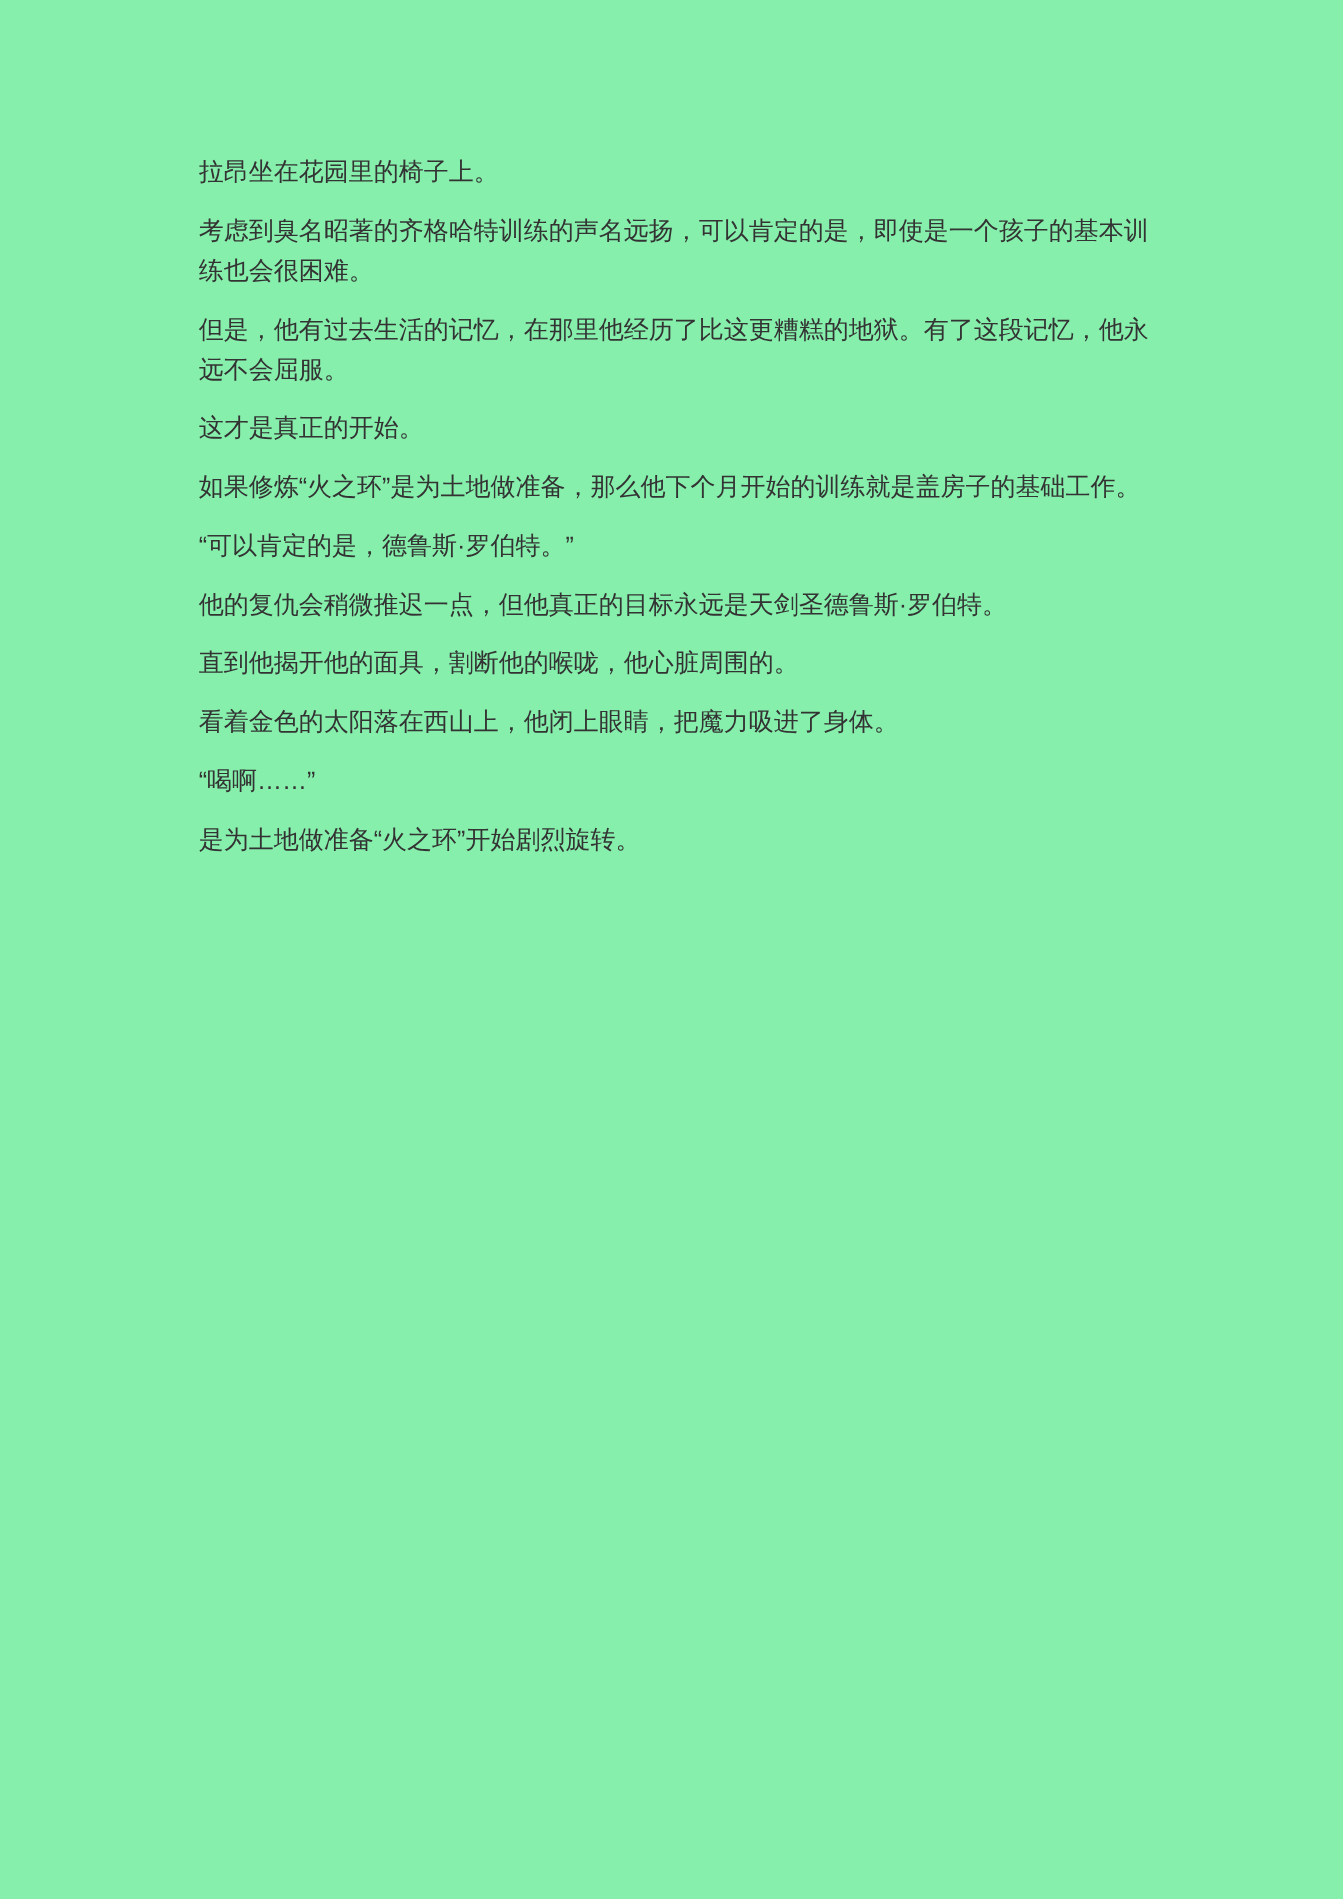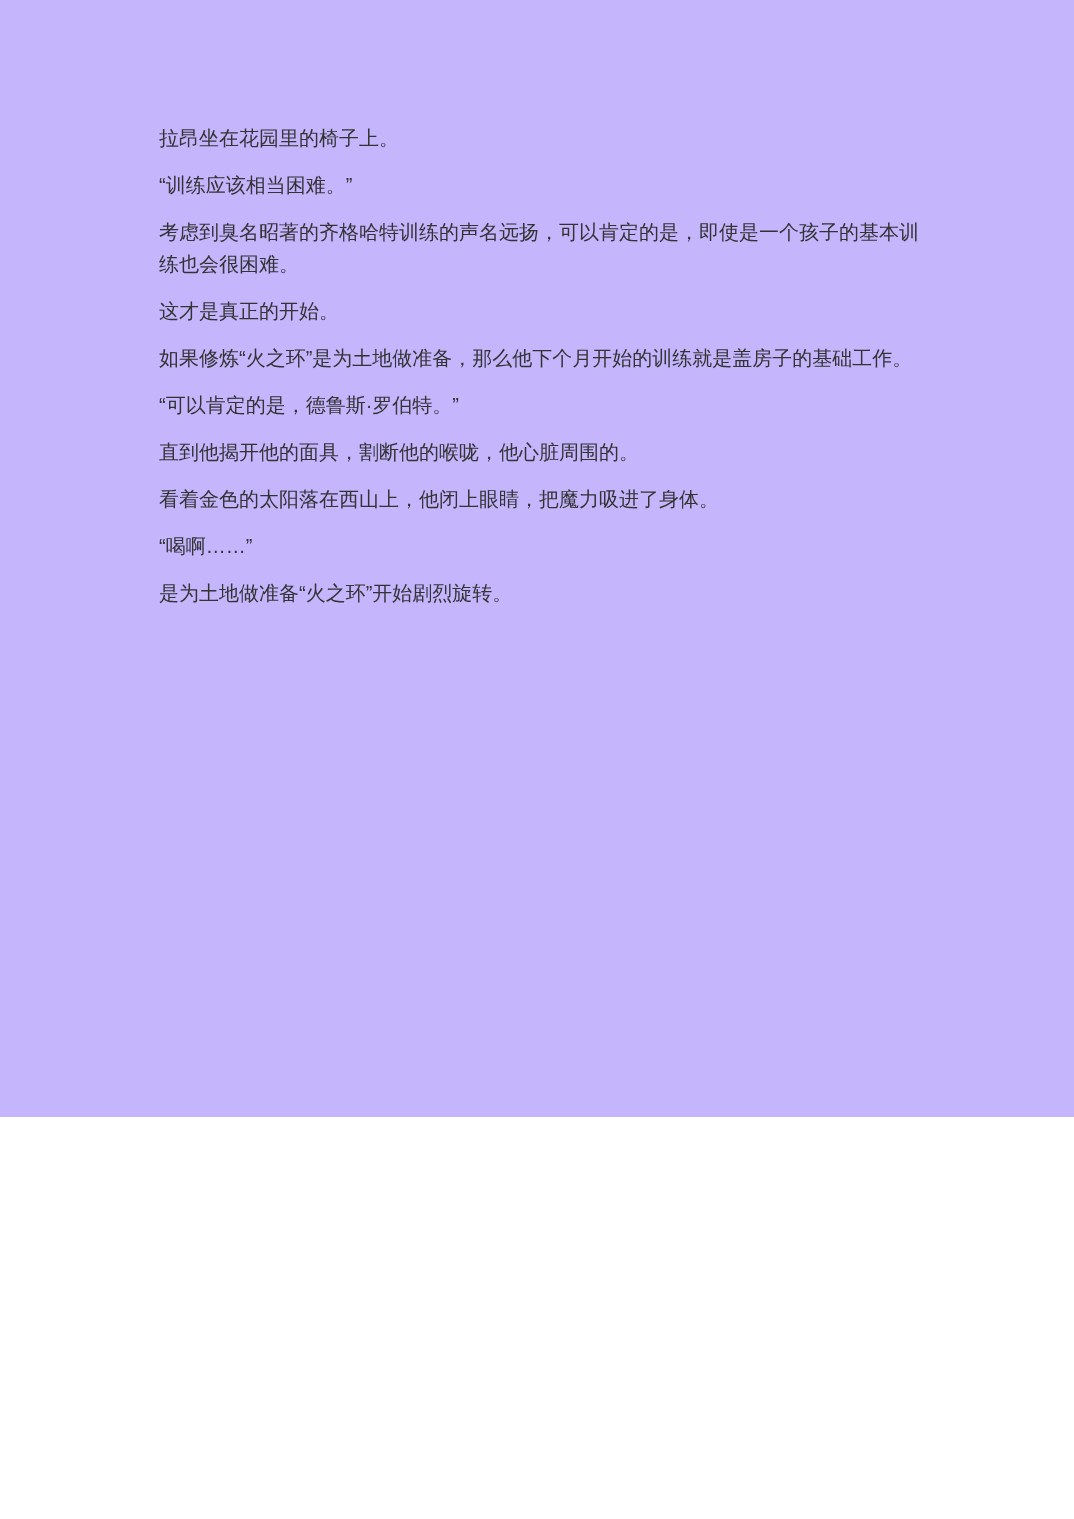--- a/index.html
+++ b/index.html
@@ -12,22 +12,22 @@
     height: 1519px;
     position: relative;
     overflow: hidden;
     font-family: "Liberation Sans", "DejaVu Sans", sans-serif;
   }
   .page {
     position: absolute;
     left: 0;
     top: 0;
     width: 1074px;
-    height: 1117px;
-    background: #c4b5fd;
+    height: 1519px;
+    background: #86efac;
   }
   .content {
     position: absolute;
     left: 159px;
     top: 122px;
     width: 766px;
     color: #333333;
     font-size: 20px;
     line-height: 32px;
     text-align: left;
@@ -39,23 +39,24 @@
     word-break: normal;
     overflow-wrap: break-word;
   }
 </style>
 </head>
 <body style="background: rgb(255, 255, 255);">
 
 <main class="page">
   <div class="content" id="paragraph-container" style="color: rgb(51, 51, 51);">
       <p>拉昂坐在花园里的椅子上。</p>
-      <p>“训练应该相当困难。”</p>
       <p>考虑到臭名昭著的齐格哈特训练的声名远扬，可以肯定的是，即使是一个孩子的基本训练也会很困难。</p>
+      <p>但是，他有过去生活的记忆，在那里他经历了比这更糟糕的地狱。有了这段记忆，他永远不会屈服。</p>
       <p>这才是真正的开始。</p>
       <p>如果修炼“火之环”是为土地做准备，那么他下个月开始的训练就是盖房子的基础工作。</p>
       <p>“可以肯定的是，德鲁斯·罗伯特。”</p>
+      <p>他的复仇会稍微推迟一点，但他真正的目标永远是天剑圣德鲁斯·罗伯特。</p>
       <p>直到他揭开他的面具，割断他的喉咙，他心脏周围的。</p>
       <p>看着金色的太阳落在西山上，他闭上眼睛，把魔力吸进了身体。</p>
       <p>“喝啊……”</p>
       <p>是为土地做准备“火之环”开始剧烈旋转。</p>
     </div>
 </main>
 
 </body></html>

